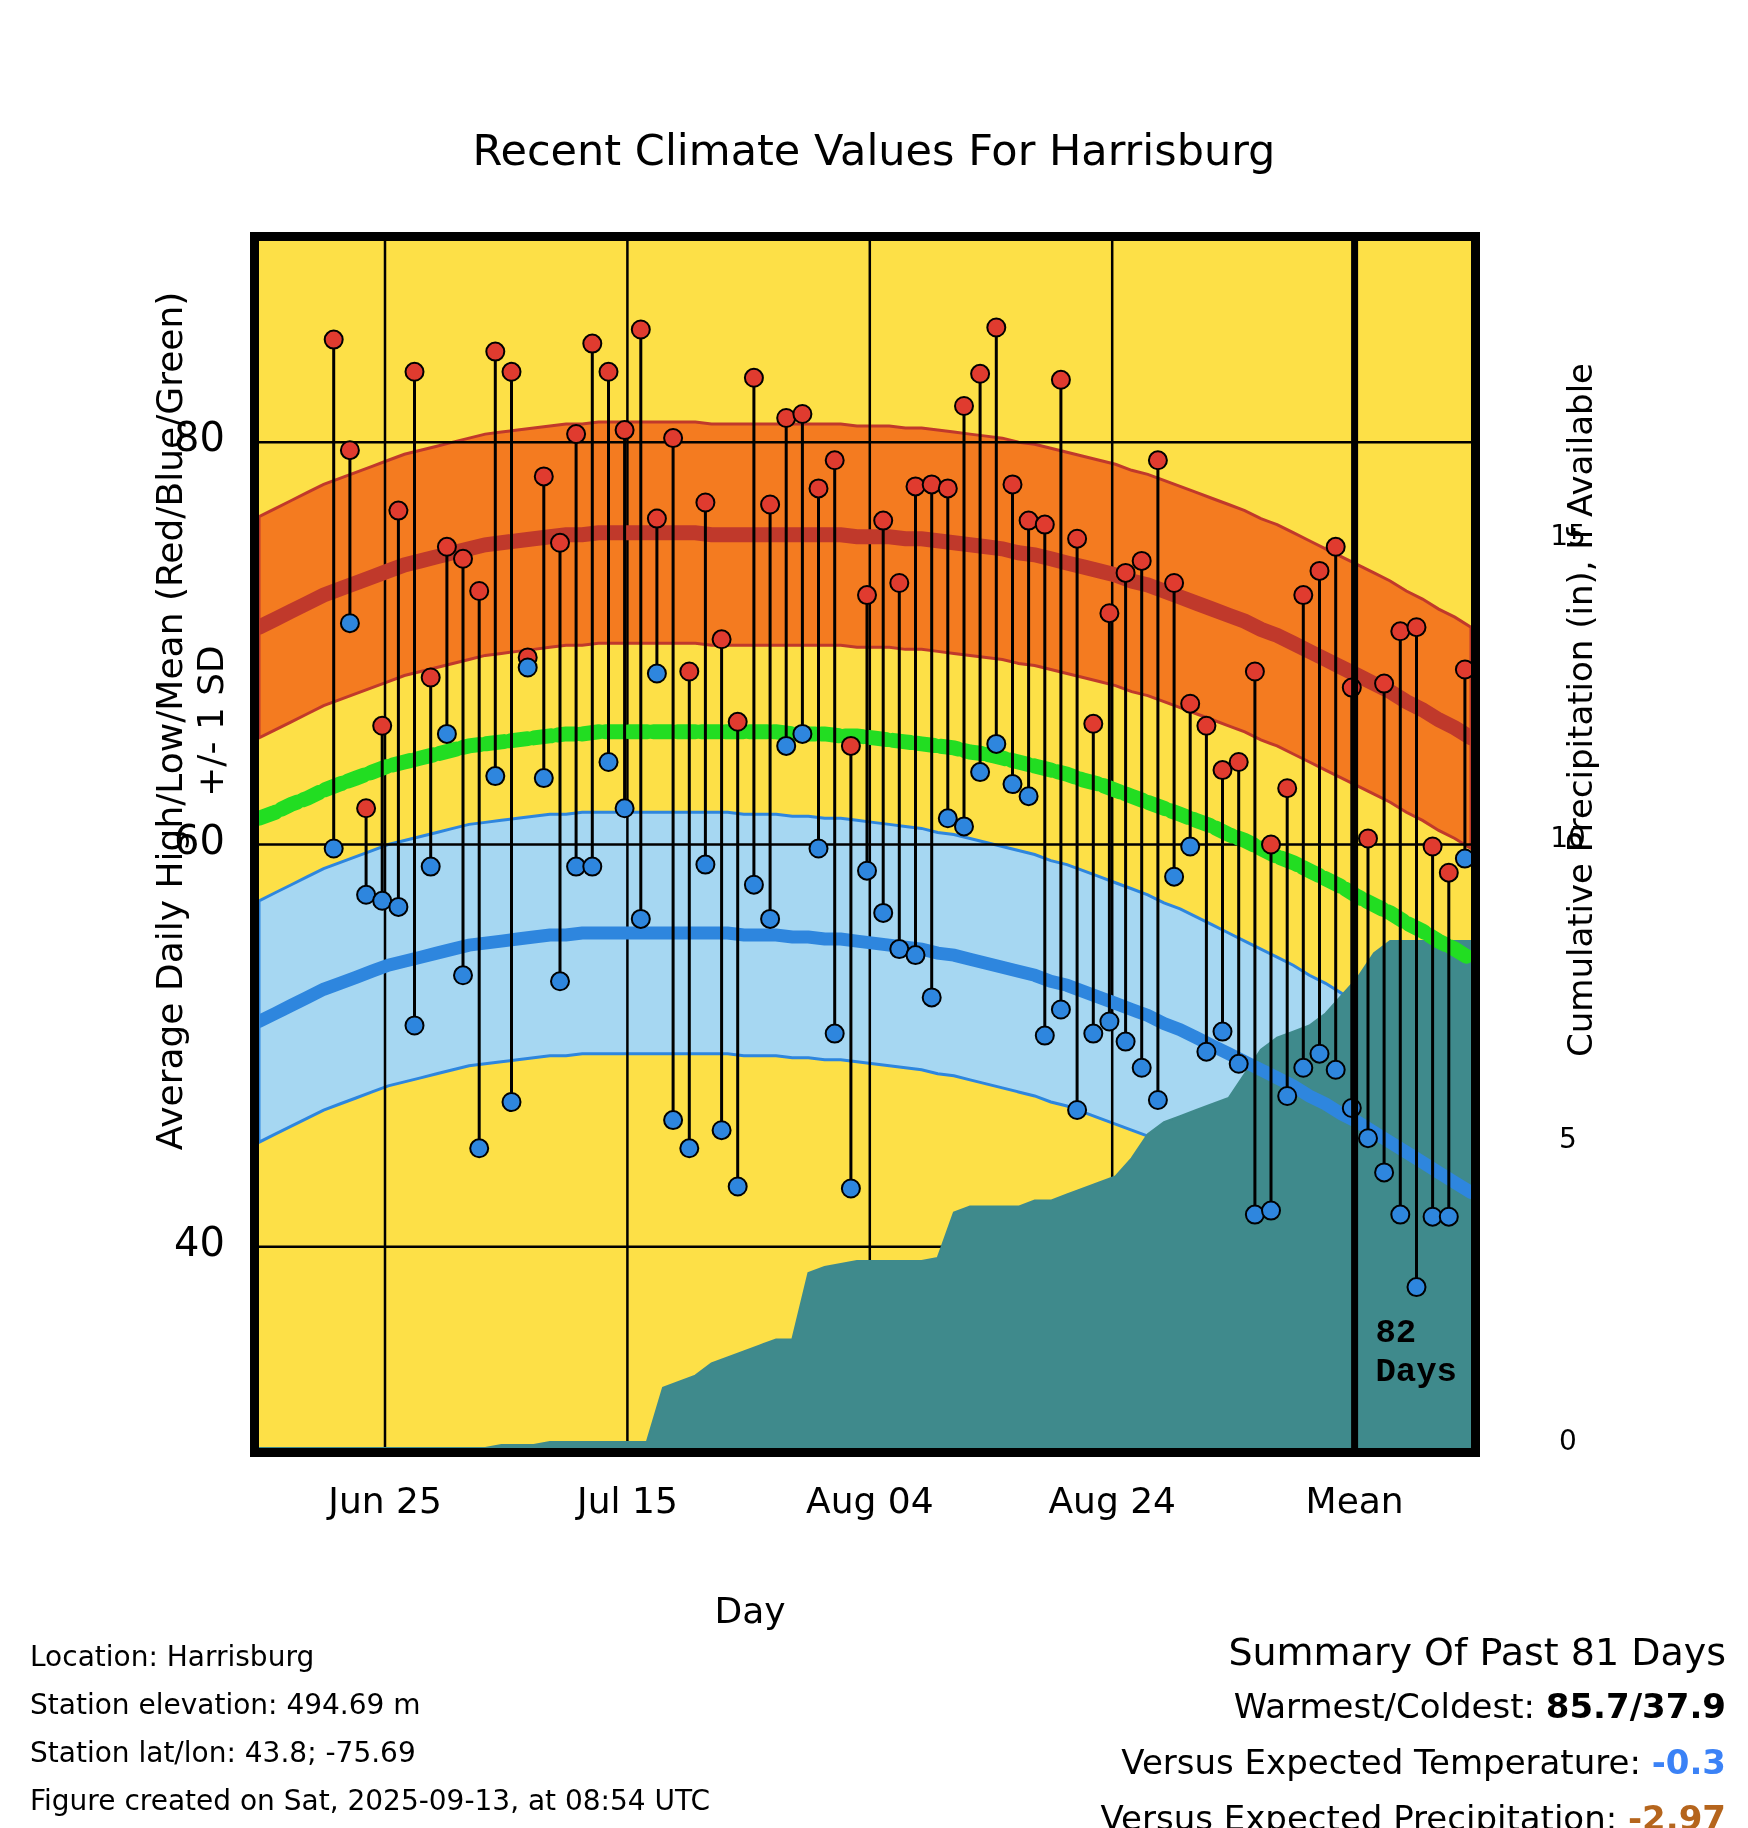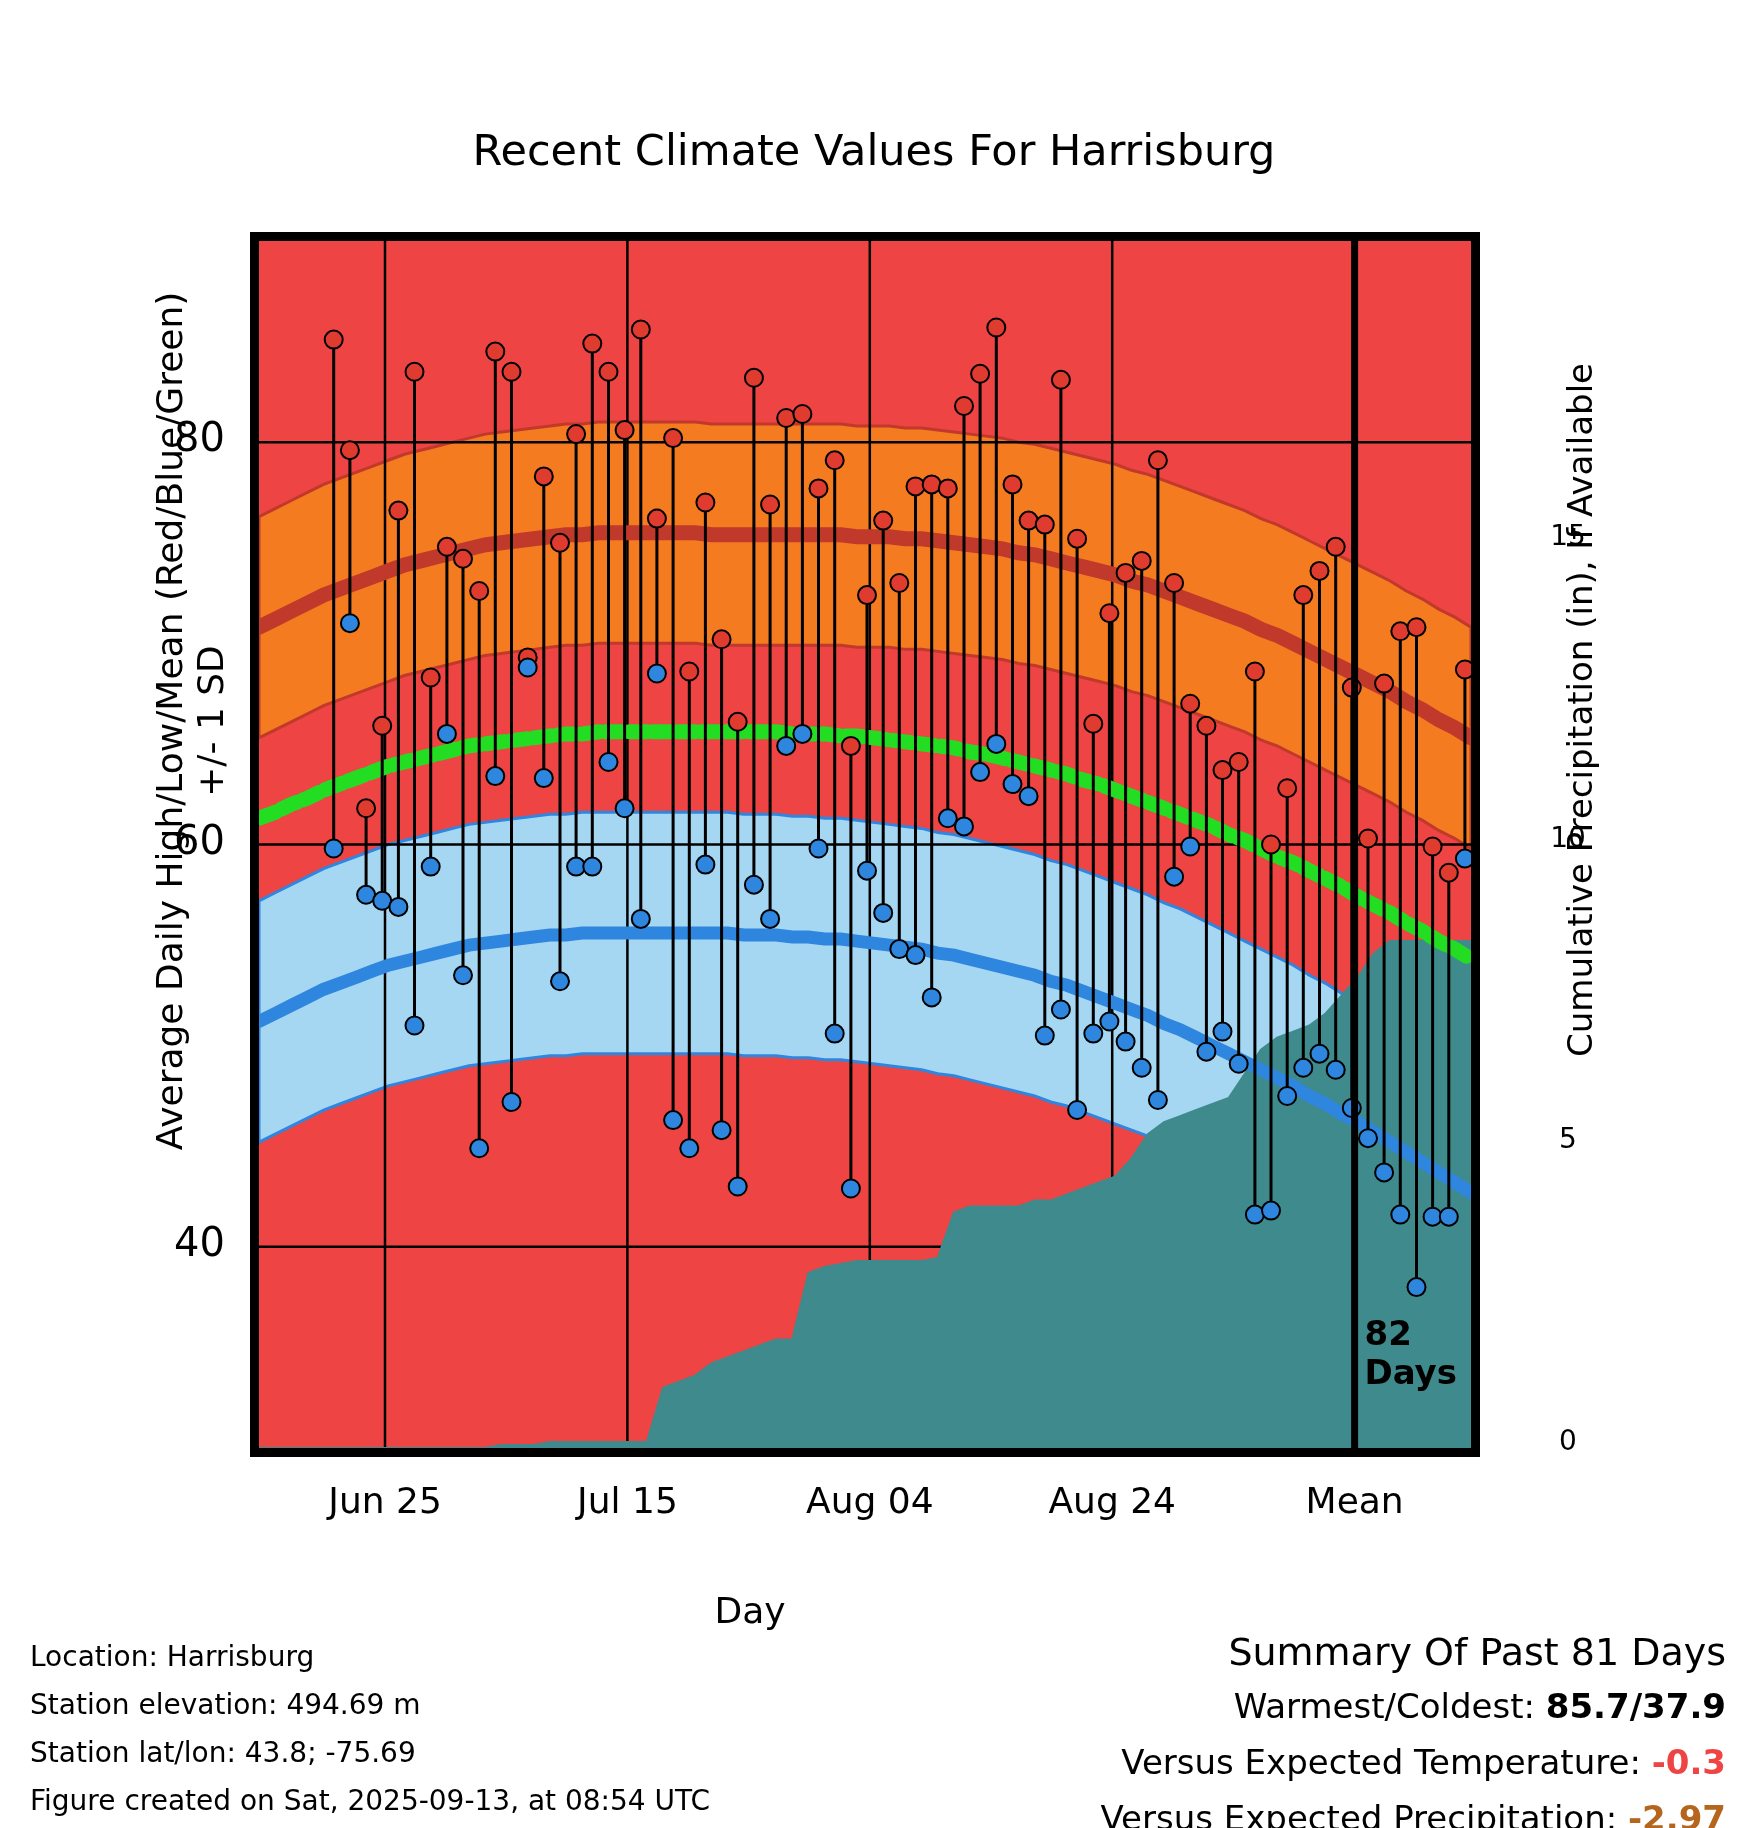--- a/index.html
+++ b/index.html
@@ -1,29 +1,29 @@
 <!DOCTYPE html>
 <html><head>
 <meta charset="utf-8">
 <style>
   html,body{margin:0;padding:0;background:#fff;}
   body{width:1748px;height:1828px;font-family:"DejaVu Sans","Liberation Sans",sans-serif;color:#000;position:relative;overflow:hidden;}
   .title{position:absolute;left:0;top:125px;width:1748px;text-align:center;font-size:43px;}
   .ylabel-left{position:absolute;left:-260px;top:680px;width:900px;text-align:center;font-size:36px;transform:rotate(-90deg);transform-origin:center center;}
   .ylabel-right{position:absolute;left:1130px;top:690px;width:900px;text-align:center;font-size:34px;transform:rotate(-90deg);transform-origin:center center;}
   .xlabel{position:absolute;left:0;top:1590px;width:1500px;text-align:center;font-size:36px;}
-  #plot{position:absolute;left:250px;top:232px;width:1230px;height:1225px;border:9px solid #000;box-sizing:border-box;background:#ef4444;}
+  #plot{position:absolute;left:250px;top:232px;width:1230px;height:1225px;border:9px solid #000;box-sizing:border-box;background:#fde047;font-family:Liberation Mono, monospace;}
   #svgwrap{position:absolute;left:0;top:0;width:100%;height:100%;}
   .xtick{position:absolute;top:1480px;font-size:36px;text-align:center;width:260px;}
   .ytickL{position:absolute;font-size:40px;text-align:right;width:120px;}
   .ytickR{position:absolute;font-size:28px;text-align:center;width:120px;}
   .footL{position:absolute;left:30px;font-size:28px;}
   .footR{position:absolute;right:22px;font-size:34px;text-align:left;}
   .bold{font-weight:bold;}
-  .blueval{color:#ef4444;font-weight:bold;}
+  .blueval{color:#3b82f6;font-weight:bold;}
   .brownval{color:#b5651d;font-weight:bold;}
   .daysbox{position:absolute;right:14px;bottom:56px;font-size:34px;font-weight:bold;line-height:1.15;text-align:left;}
 </style>
 </head>
 <body>
 
 <div class="title">Recent Climate Values For Harrisburg</div>
 <div class="ylabel-left">Average Daily High/Low/Mean (Red/Blue/Green) +/- 1 SD</div>
 <div class="ylabel-right">Cumulative Precipitation (in), If Available</div>
 <div class="xlabel">Day</div>

